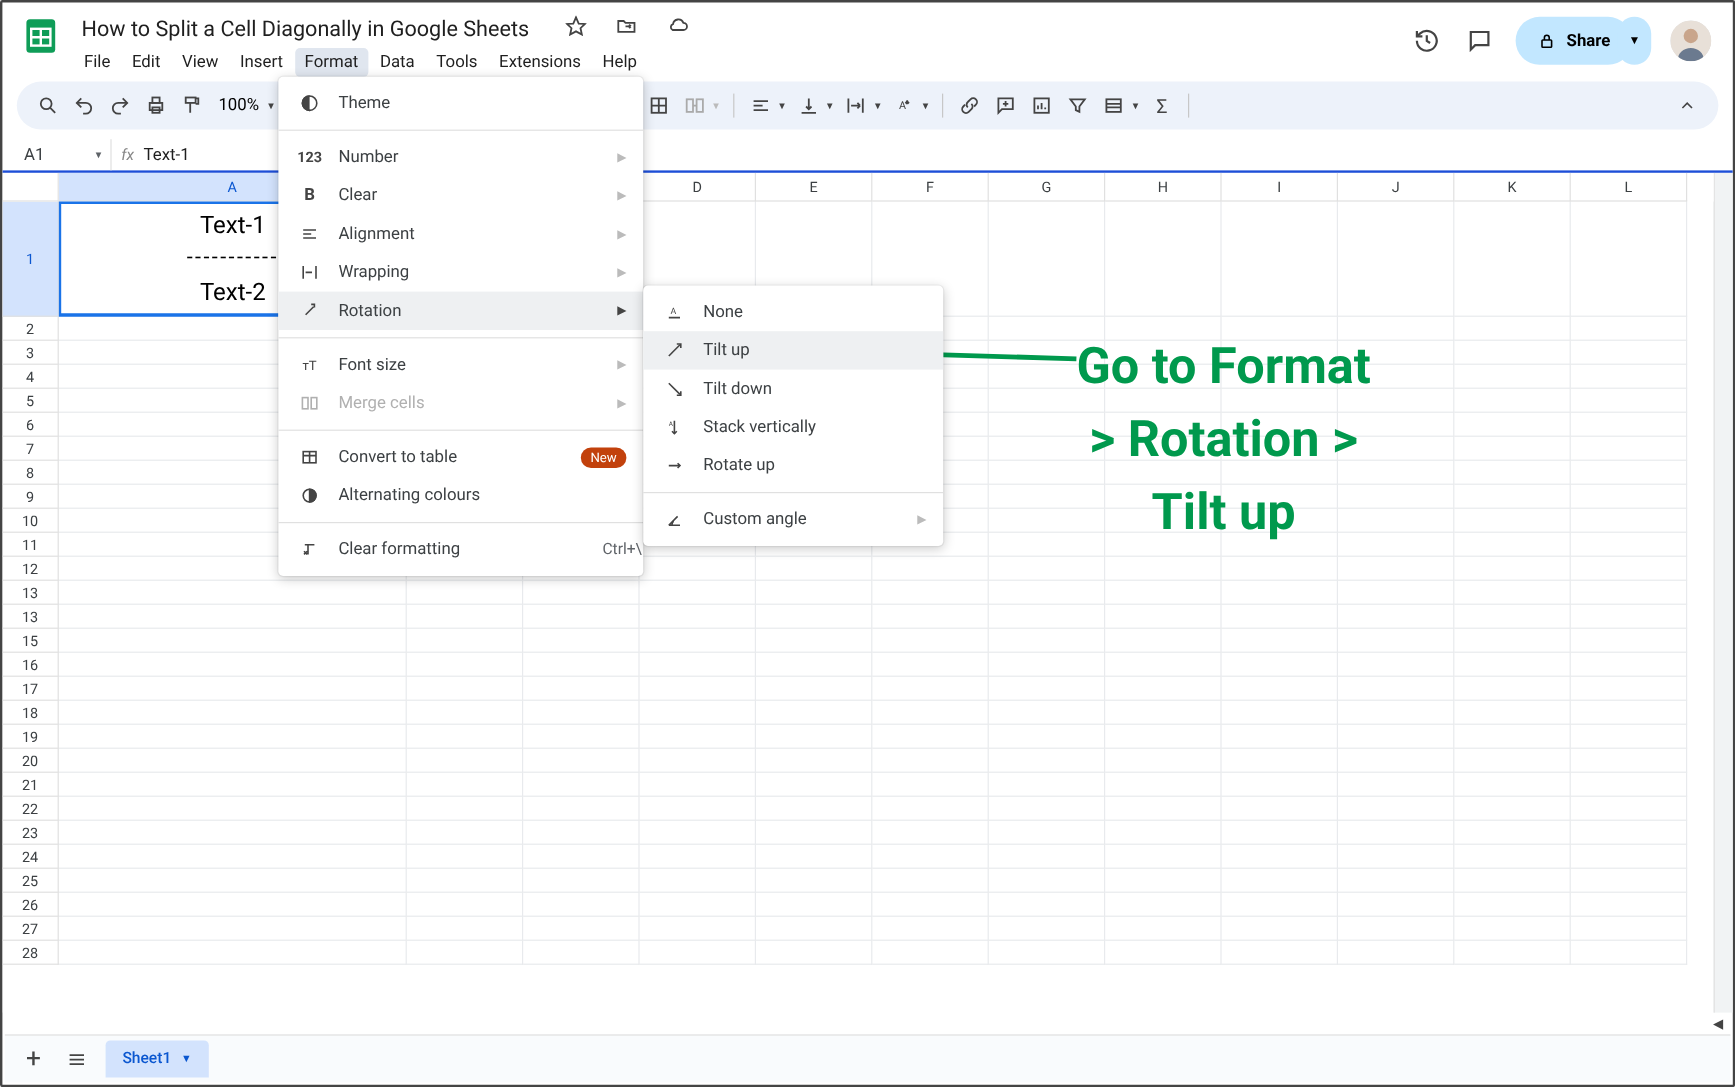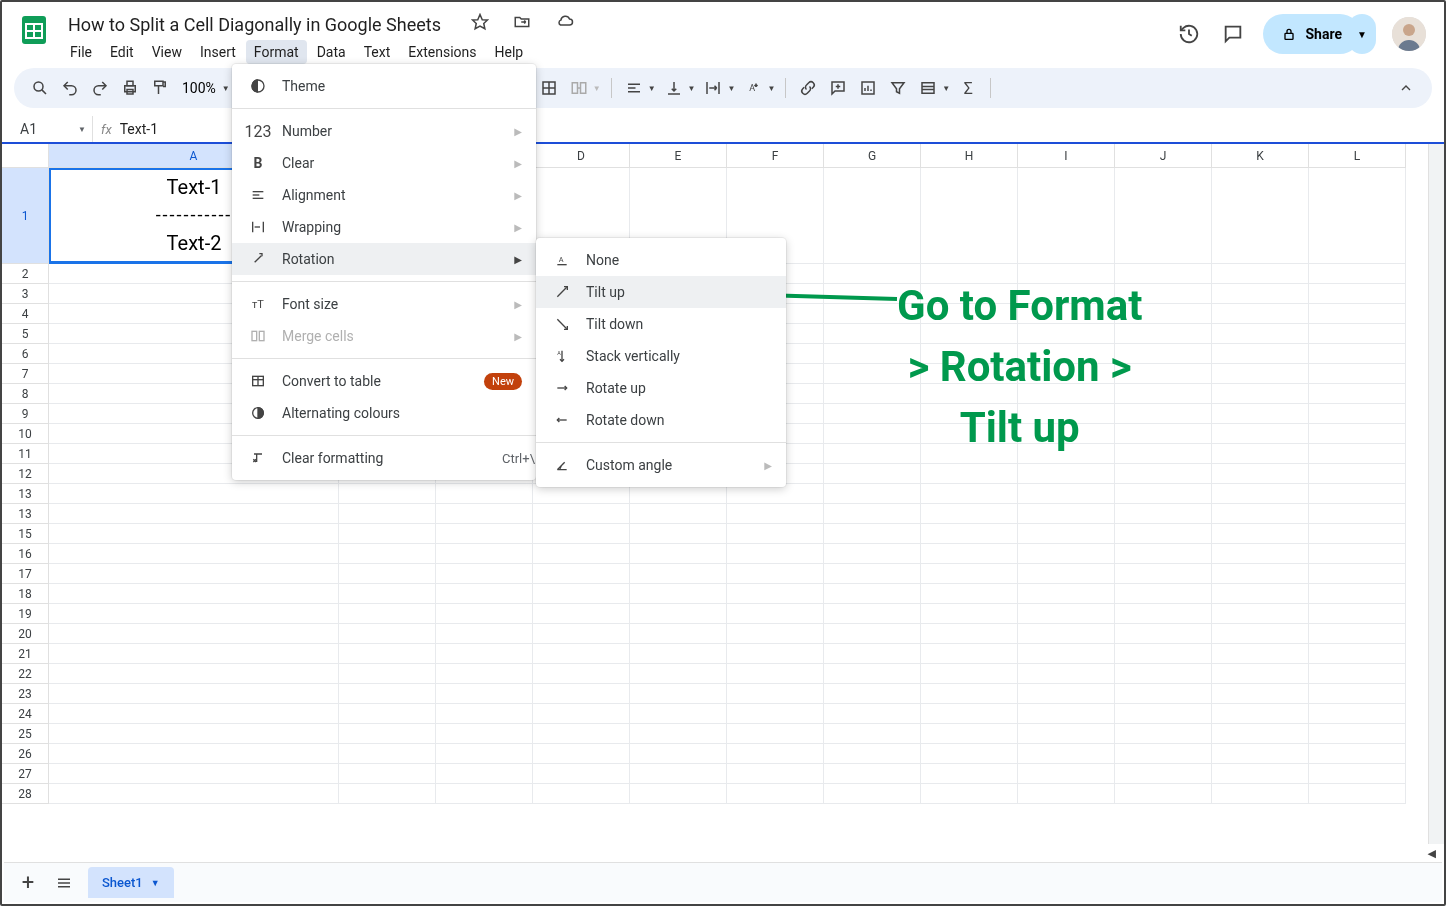--- a/index.html
+++ b/index.html
@@ -94,21 +94,21 @@
             <path d="M18 16a4 4 0 0 0 0-8 6 6 0 0 0-11.5 1.5A3.5 3.5 0 0 0 6 16z"></path>
           </svg></span>
     </div>
     <div class="menubar">
       <span>File</span>
       <span>Edit</span>
       <span>View</span>
       <span>Insert</span>
       <span class="active">Format</span>
       <span>Data</span>
-      <span>Text</span>
+      <span>Tools</span>
       <span>Extensions</span>
       <span>Help</span>
     </div>
   </div>
   <div class="right-actions">
     <span class="icon-btn">
         <svg width="22" height="22" viewBox="0 0 24 24" fill="none" stroke="currentColor" stroke-width="2">
           <path d="M3 12a9 9 0 1 0 3-6.7L3 8"></path>
           <polyline points="3 3 3 8 8 8"></polyline>
           <polyline points="12 7 12 12 15 14"></polyline>
@@ -753,21 +753,21 @@
       <span class="mic">
         <svg width="16" height="16" viewBox="0 0 24 24" fill="none" stroke="currentColor" stroke-width="2">
           <circle cx="12" cy="12" r="9"></circle>
           <path d="M12 3a9 9 0 0 0 0 18" fill="currentColor"></path>
         </svg>
       </span>
       <span>Theme</span>
     </div>
   <div class="menu-sep"></div>
   <div class="menu-item">
-      <span class="mic" style="font-size:16px;font-weight:400">123</span>
+      <span class="mic" style="font-size:12px;font-weight:700">123</span>
       <span>Number</span>
       <span class="arrow light">▶</span>
     </div>
   <div class="menu-item">
       <span class="mic" style="font-weight:700">B</span>
       <span>Clear</span>
       <span class="arrow light">▶</span>
     </div>
   <div class="menu-item">
       <span class="mic">
@@ -889,29 +889,20 @@
       <span>Stack vertically</span>
     </div>
   <div class="menu-item">
       <span class="mic">
         <svg width="16" height="16" viewBox="0 0 24 24" fill="none" stroke="currentColor" stroke-width="2">
           <line x1="5" y1="12" x2="19" y2="12"></line>
           <path d="M16 9l3 3-3 3"></path>
         </svg>
       </span>
       <span>Rotate up</span>
-    </div>
-  <div class="menu-item">
-      <span class="mic">
-        <svg width="16" height="16" viewBox="0 0 24 24" fill="none" stroke="currentColor" stroke-width="2">
-          <line x1="5" y1="12" x2="19" y2="12"></line>
-          <path d="M8 9l-3 3 3 3"></path>
-        </svg>
-      </span>
-      <span>Rotate down</span>
     </div>
   <div class="menu-sep"></div>
   <div class="menu-item">
       <span class="mic">
         <svg width="16" height="16" viewBox="0 0 24 24" fill="none" stroke="currentColor" stroke-width="2">
           <path d="M5 19h14M5 19 16 8"></path>
           <path d="M9 19a6 6 0 0 1 2-5"></path>
         </svg>
       </span>
       <span>Custom angle</span>

